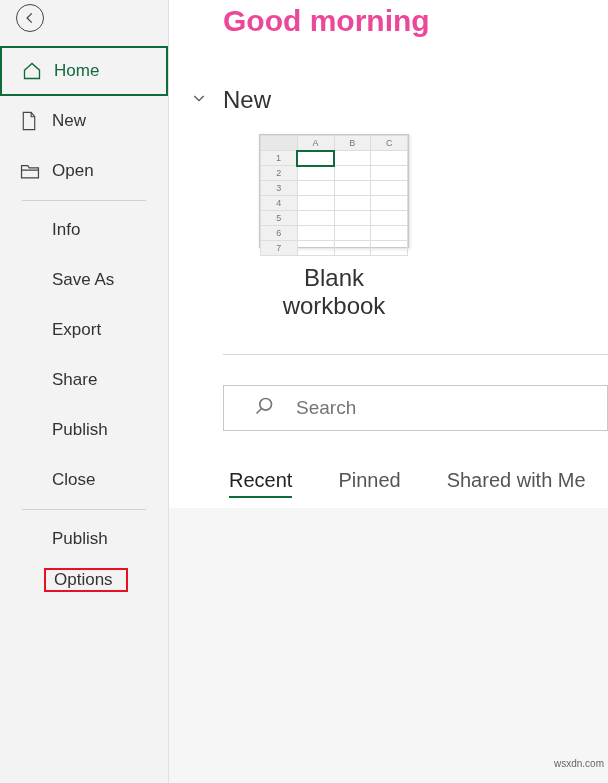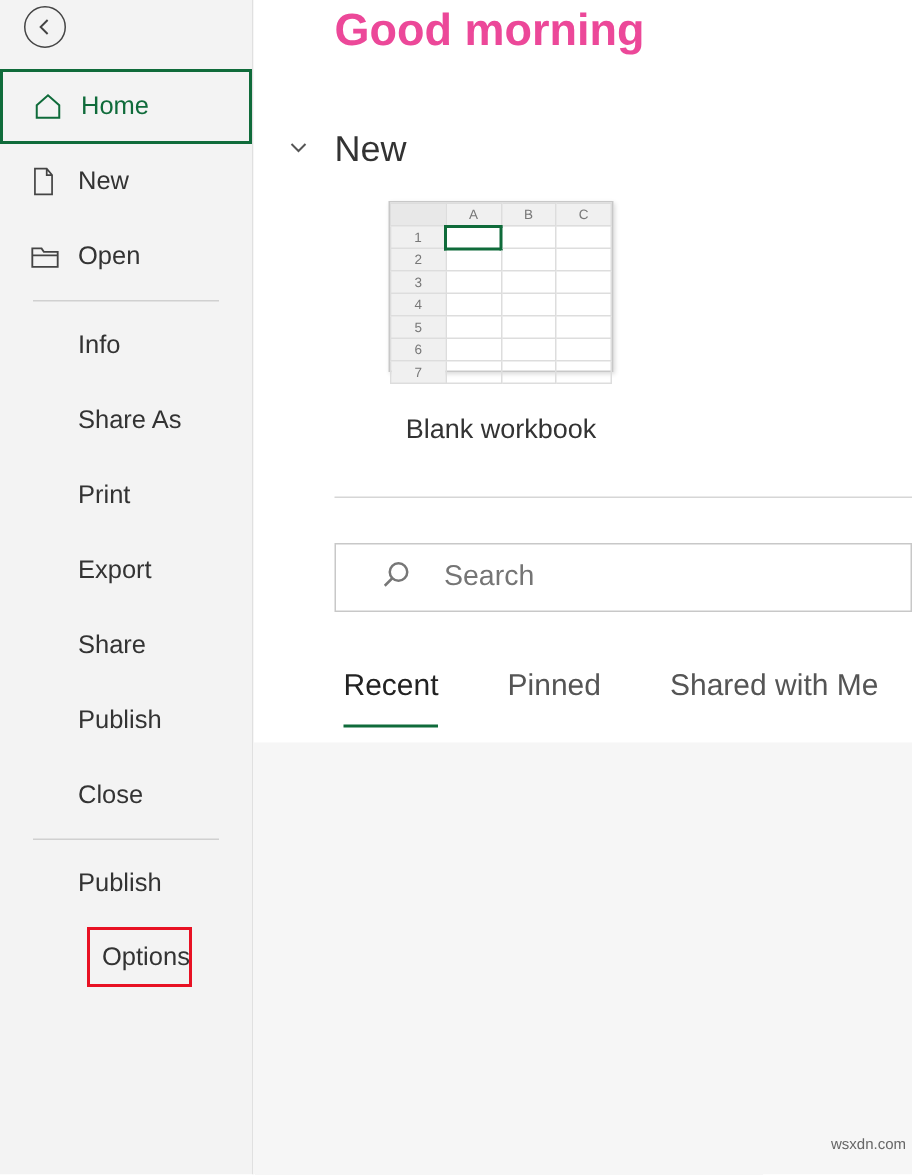--- a/index.html
+++ b/index.html
@@ -58,24 +58,24 @@
       color: #333;
       cursor: pointer;
     }
     .side-divider {
       height: 1px;
       background: #d0d0d0;
       margin: 4px 22px;
     }
     .highlight-red {
       border: 2.5px solid #E81123;
-      margin-left: 58px;
+      margin-left: 44px;
       margin-right: 40px;
       padding-left: 8px !important;
-      height: 40px;
+      height: 24px;
       margin-top: 4px;
     }
     .main {
       flex: 1;
       padding: 0 0 0 0;
       background: #fff;
       display: flex;
       flex-direction: column;
     }
     .greeting {
@@ -119,21 +119,21 @@
       position: relative;
       font-size: 9px;
       color: #777;
     }
     .thumb table { border-collapse: collapse; width: 100%; height: 100%; }
     .thumb td, .thumb th { border: 1px solid #ddd; height: 15px; }
     .thumb th { background: #f0f0f0; font-weight: normal; width: 16px;}
     .thumb thead th:first-child { background: #e8e8e8; }
     .thumb .selcell { border: 2px solid #0F6B3A; }
     .thumb .colh { background: #f0f0f0; text-align:center; }
-    .tlabel { font-size: 18px; color: #333; margin-top: 28px; }
+    .tlabel { font-size: 24px; color: #333; margin-top: 16px; text-align: center; }
     .hr-sep {
       height: 1px;
       background: #d6d6d6;
       margin: 0 0 30px 54px;
     }
     .search-box {
       margin-left: 54px;
       height: 46px;
       border: 1px solid #c8c8c8;
       display: flex;
@@ -145,21 +145,21 @@
     .search-box input {
       border: none; outline: none; font-size: 19px; color: #888; flex:1; background:transparent;
     }
     .tabs {
       display: flex;
       margin-left: 60px;
       gap: 46px;
       font-size: 20px;
       color: #555;
     }
-    .tab { cursor: pointer; padding-bottom: 14px; }
+    .tab { cursor: pointer; padding-bottom: 4px; }
     .tab.active {
       color: #222;
       font-weight: 500;
       border-bottom: 2.5px solid #0F6B3A;
     }
     .content-rest {
       flex: 1;
       background: #f6f6f6;
       margin-top: 10px;
     }
@@ -207,24 +207,21 @@
     </span>
     <span>Open</span>
   </div>
 
   <div class="side-divider"></div>
 
   <div class="side-sub">
       <span>Info</span>
     </div>
   <div class="side-sub">
-      <span>Share As</span>
-    </div>
-  <div class="side-sub">
-      <span>Print</span>
+      <span>Save As</span>
     </div>
   <div class="side-sub">
       <span>Export</span>
     </div>
   <div class="side-sub">
       <span>Share</span>
     </div>
   <div class="side-sub">
       <span>Publish</span>
     </div>

